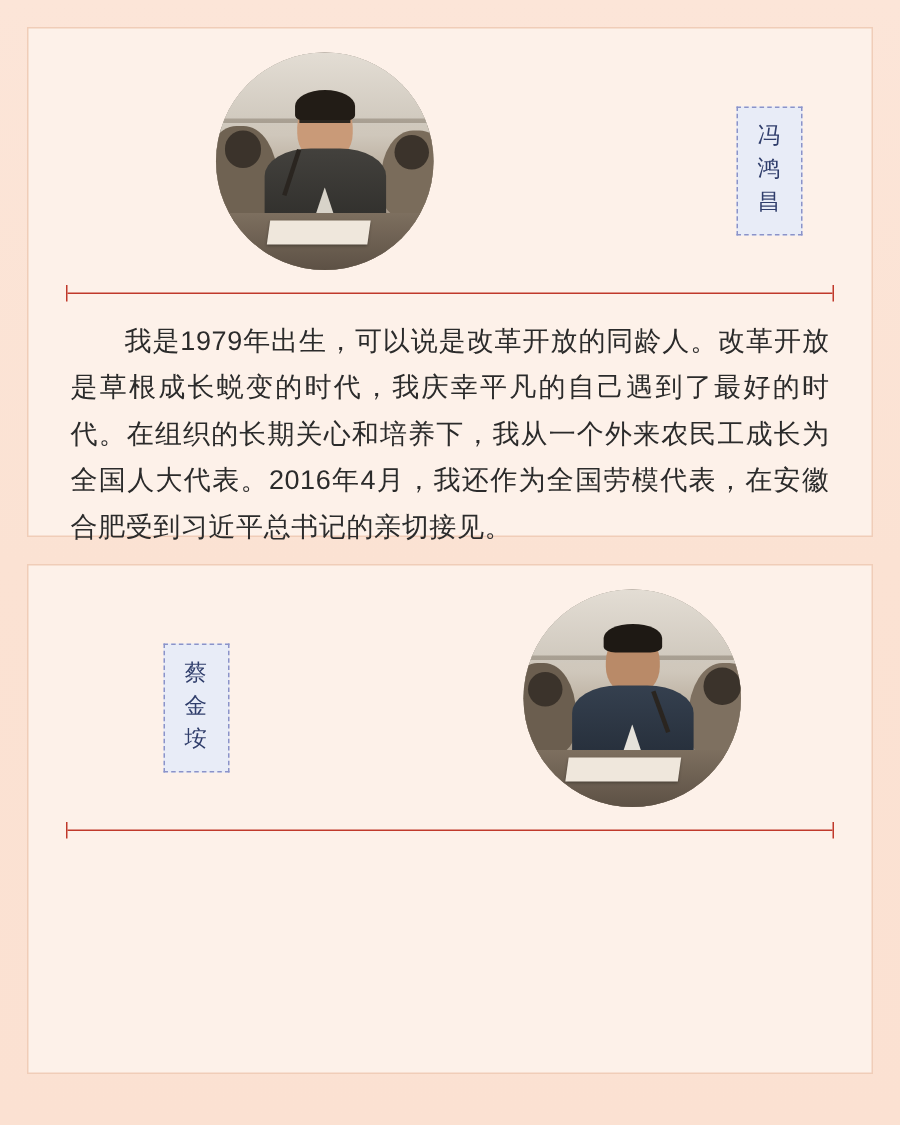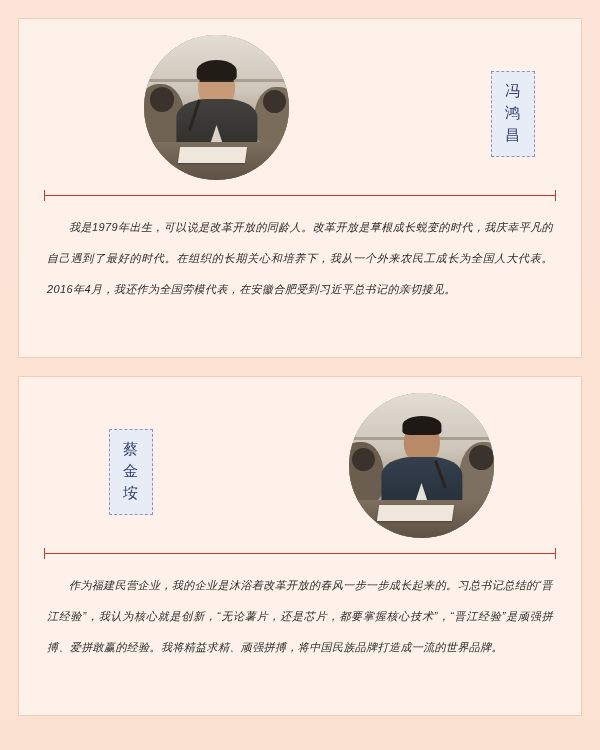--- a/index.html
+++ b/index.html
@@ -176,27 +176,26 @@
     width: 1px;
     height: 11px;
     background: #c0392b;
   }
   .divider::before { left: -1px; }
   .divider::after { right: -1px; }
 
   .body-text {
     padding: 16px 28px 0 28px;
     color: #2b2b2b;
-    font-size: 11px;
+    font-size: 18px;
     line-height: 31px;
     text-align: justify;
     text-justify: inter-ideograph;
     text-indent: 2em;
     letter-spacing: 0.4px;
-    font-style: italic;
   }
 </style>
 </head>
 <body>
 
 <div class="page">
 
   <div class="card card-1">
     <div class="photo-row">
       <div class="photo-wrap left">
@@ -246,16 +245,15 @@
           <div class="hair" style="top:16%;width:27%;height:13%;background:#1e1914;"></div>
           <div class="body" style="background:linear-gradient(180deg,#35404f 0%,#222a35 100%);"></div>
           <div class="shirt" style="background:#e5e2da;"></div>
           <div class="table"></div>
           <div class="paper" style="left:20%;width:52%;"></div>
           <div class="mic" style="left:62%;top:46%;height:20%;transform:rotate(-20deg);"></div>
         </div>
       </div>
     </div>
     <div class="divider"></div>
-    <div class="body-text">作为福建民营企业，我的企业是沐浴着改革开放的春风一步一步成长起来的。习总书记总结的“晋江经验”，我认为核心就是创新，“无论薯片，还是芯片，都要掌握核心技术”，“晋江经验”是顽强拼搏、爱拼敢赢的经验。我将精益求精、顽强拼搏，将中国民族品牌打造成一流的世界品牌。</div>
   </div>
 
 </div>
 
 </body></html>

